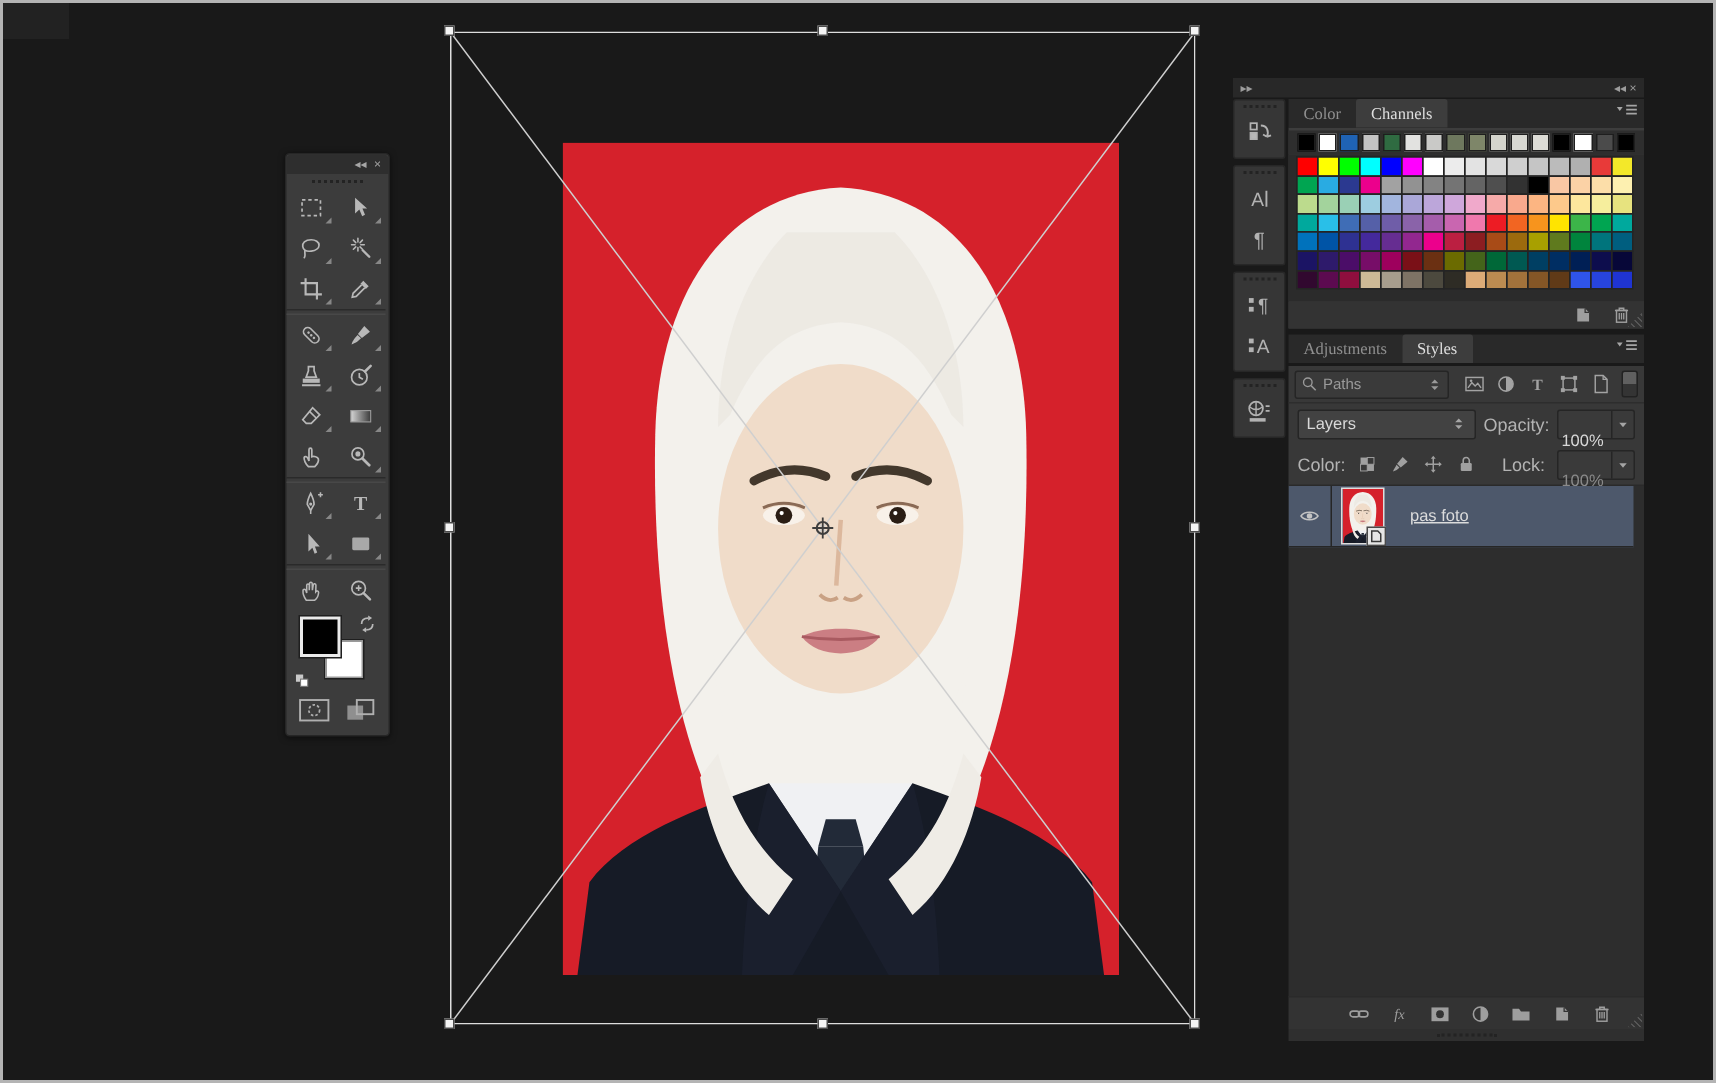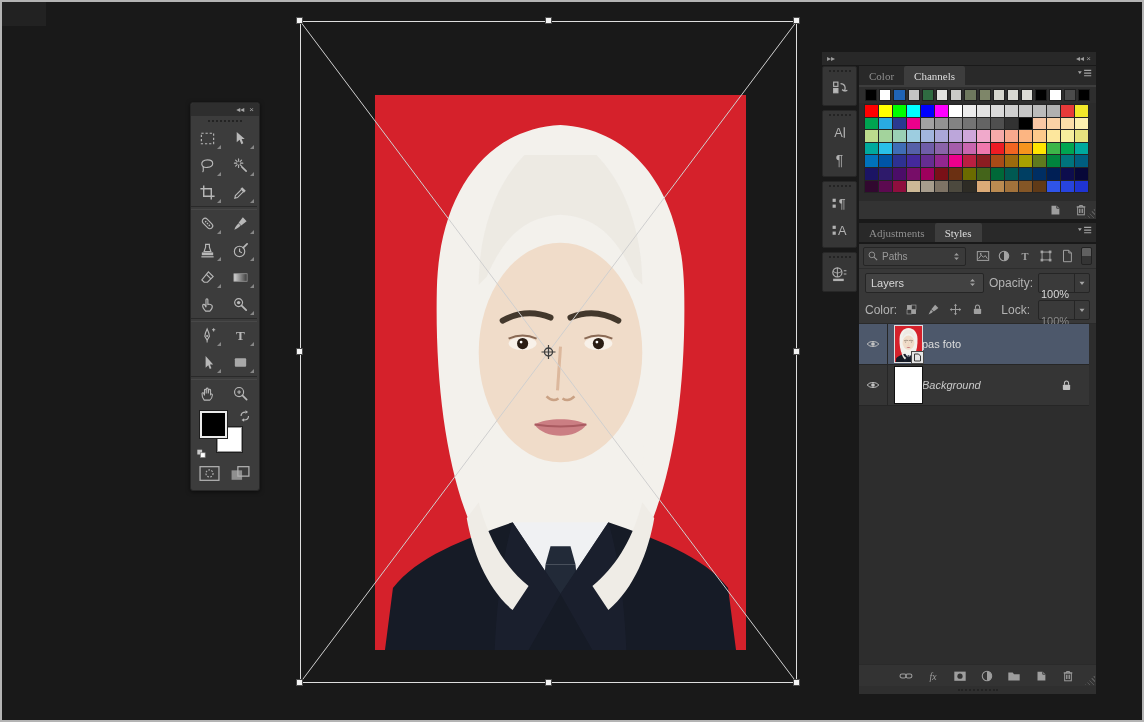--- a/index.html
+++ b/index.html
@@ -98,21 +98,21 @@
     width:calc(100% - 7px);}
   .layer-row.selected{background:#4d586b;}
   .eye-cell{width:28px;align-self:stretch;border-right:1px solid #262626;display:flex;
     align-items:center;justify-content:center;color:#c4c4c4;}
   .thumb{width:27px;height:36px;margin-left:7px;position:relative;flex:none;}
   .thumb.white{background:#fff;outline:1px solid #111;}
   .thumb.portrait{outline:1px solid #ddd;}
   .thumb.portrait svg{width:100%;height:100%;display:block;}
   .so-badge{position:absolute;right:-2px;bottom:-2px;width:11px;height:11px;background:#e6e6e6;
     border:1px solid #4a4a4a;box-sizing:content-box;display:flex;align-items:center;justify-content:center;}
-  .layer-name{margin-left:0;font-size:11px;color:#dcdcdc;}
+  .layer-name{margin-left:18px;font-size:11px;color:#dcdcdc;text-decoration:underline;}
   .layer-name.italic{font-style:italic;color:#c9c9c9;}
   .row-lock{margin-left:auto;margin-right:16px;color:#c0c0c0;}
 
   .bottom-bar{height:21px;background:#333;display:flex;align-items:center;gap:13px;
     padding:0 24px 0 40px;position:relative;flex:none;border-top:1px solid #2a2a2a;color:#9e9e9e;}
   .dock-bottom{height:8px;background:#2f2f2f;flex:none;display:flex;align-items:center;justify-content:center;}
   .dock-bottom .grip{width:40px;}
 </style>
 </head>
 <body>
@@ -871,34 +871,20 @@
                 <use href="#portrait-sym"></use>
               </svg>
               <div class="so-badge">
                 <svg width="11" height="11" class="icon">
                   <use href="#ic-sobadge"></use>
                 </svg>
               </div>
             </div>
             <span class="layer-name">pas foto</span>
           </div>
-          <div class="layer-row">
-            <div class="eye-cell">
-              <svg width="14" height="14" class="icon">
-                <use href="#ic-eye"></use>
-              </svg>
-            </div>
-            <div class="thumb white"></div>
-            <span class="layer-name italic">Background</span>
-            <span class="row-lock">
-              <svg width="13" height="13" class="icon">
-                <use href="#ic-padlock"></use>
-              </svg>
-            </span>
-          </div>
         </div>
 
       <div class="bottom-bar" id="layers-bottom-bar">
         <span>
             <svg width="14" height="14" class="icon">
               <use href="#ic-link"></use>
             </svg>
           </span>
           <span>
             <svg width="14" height="14" class="icon">

